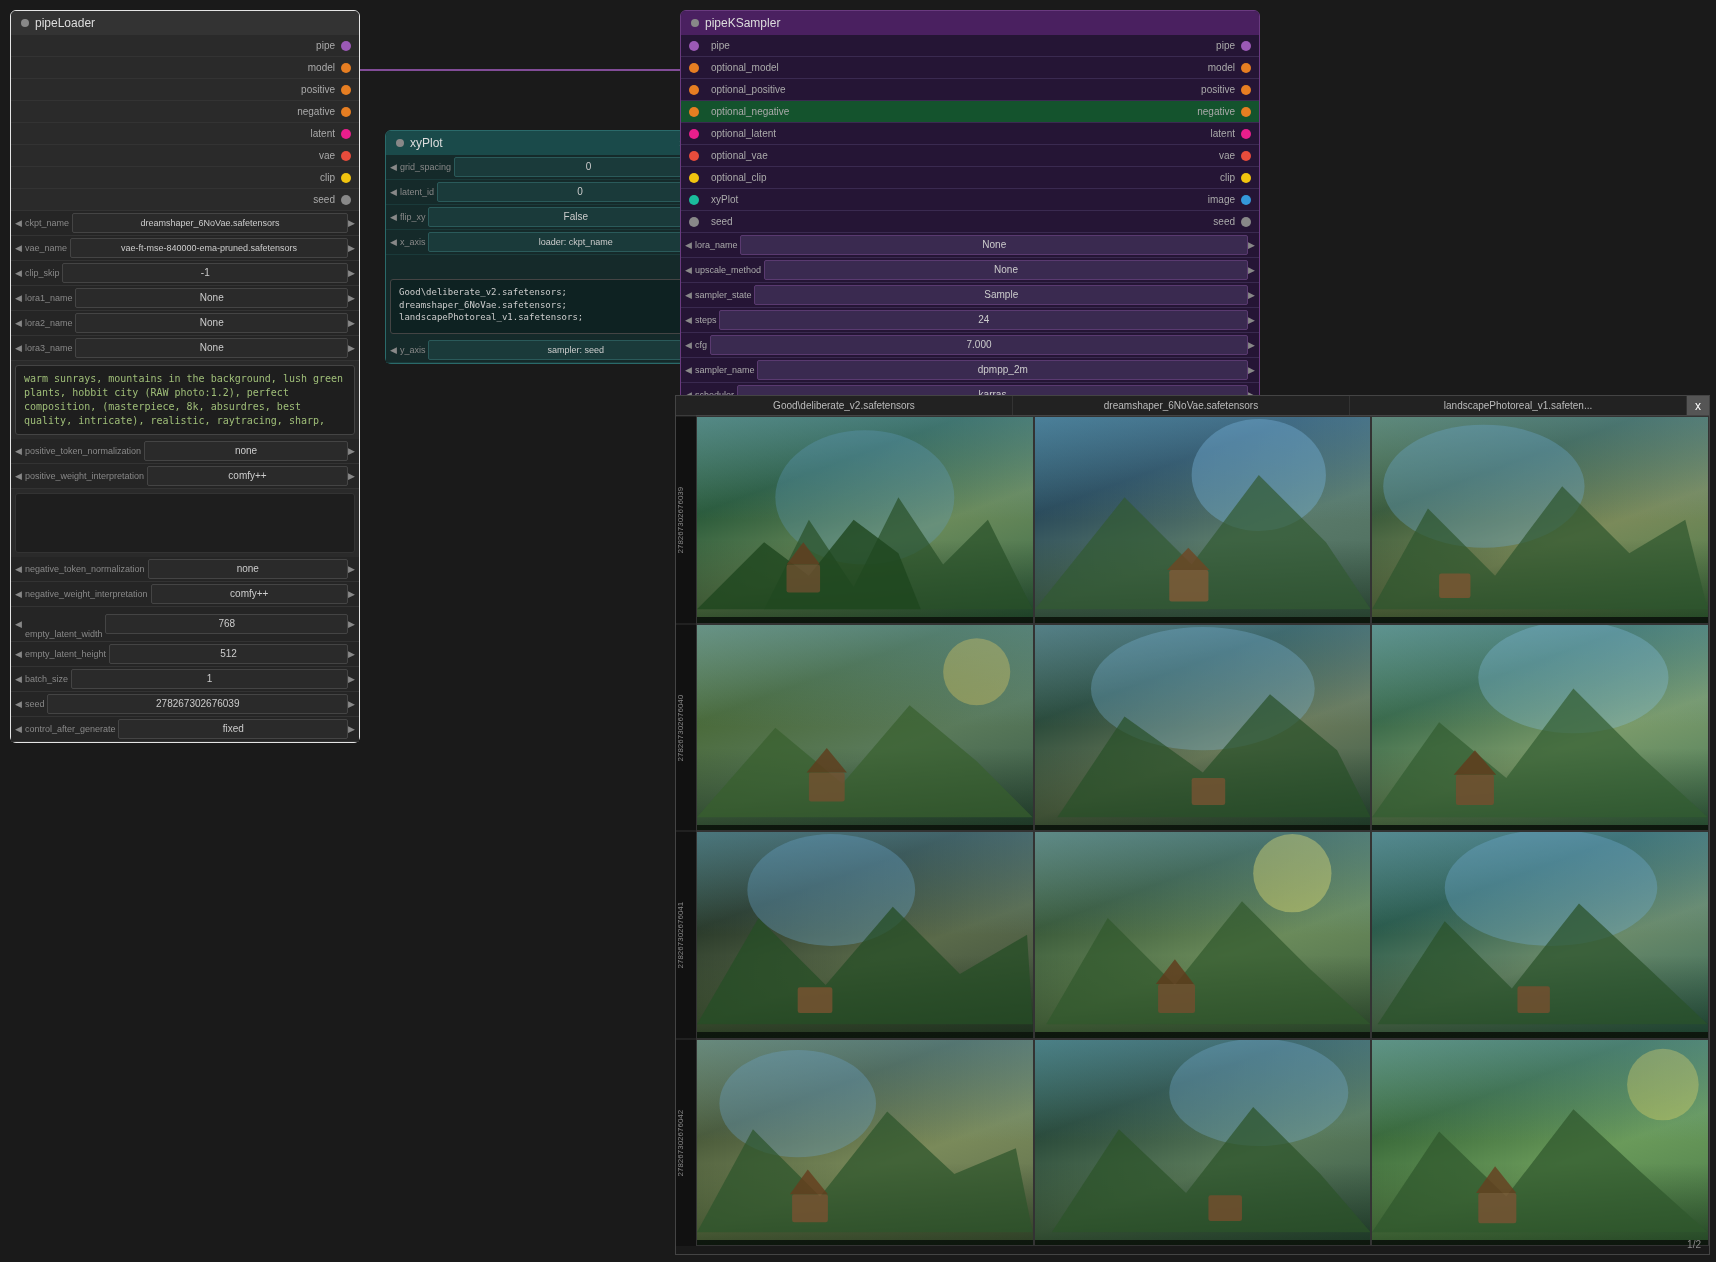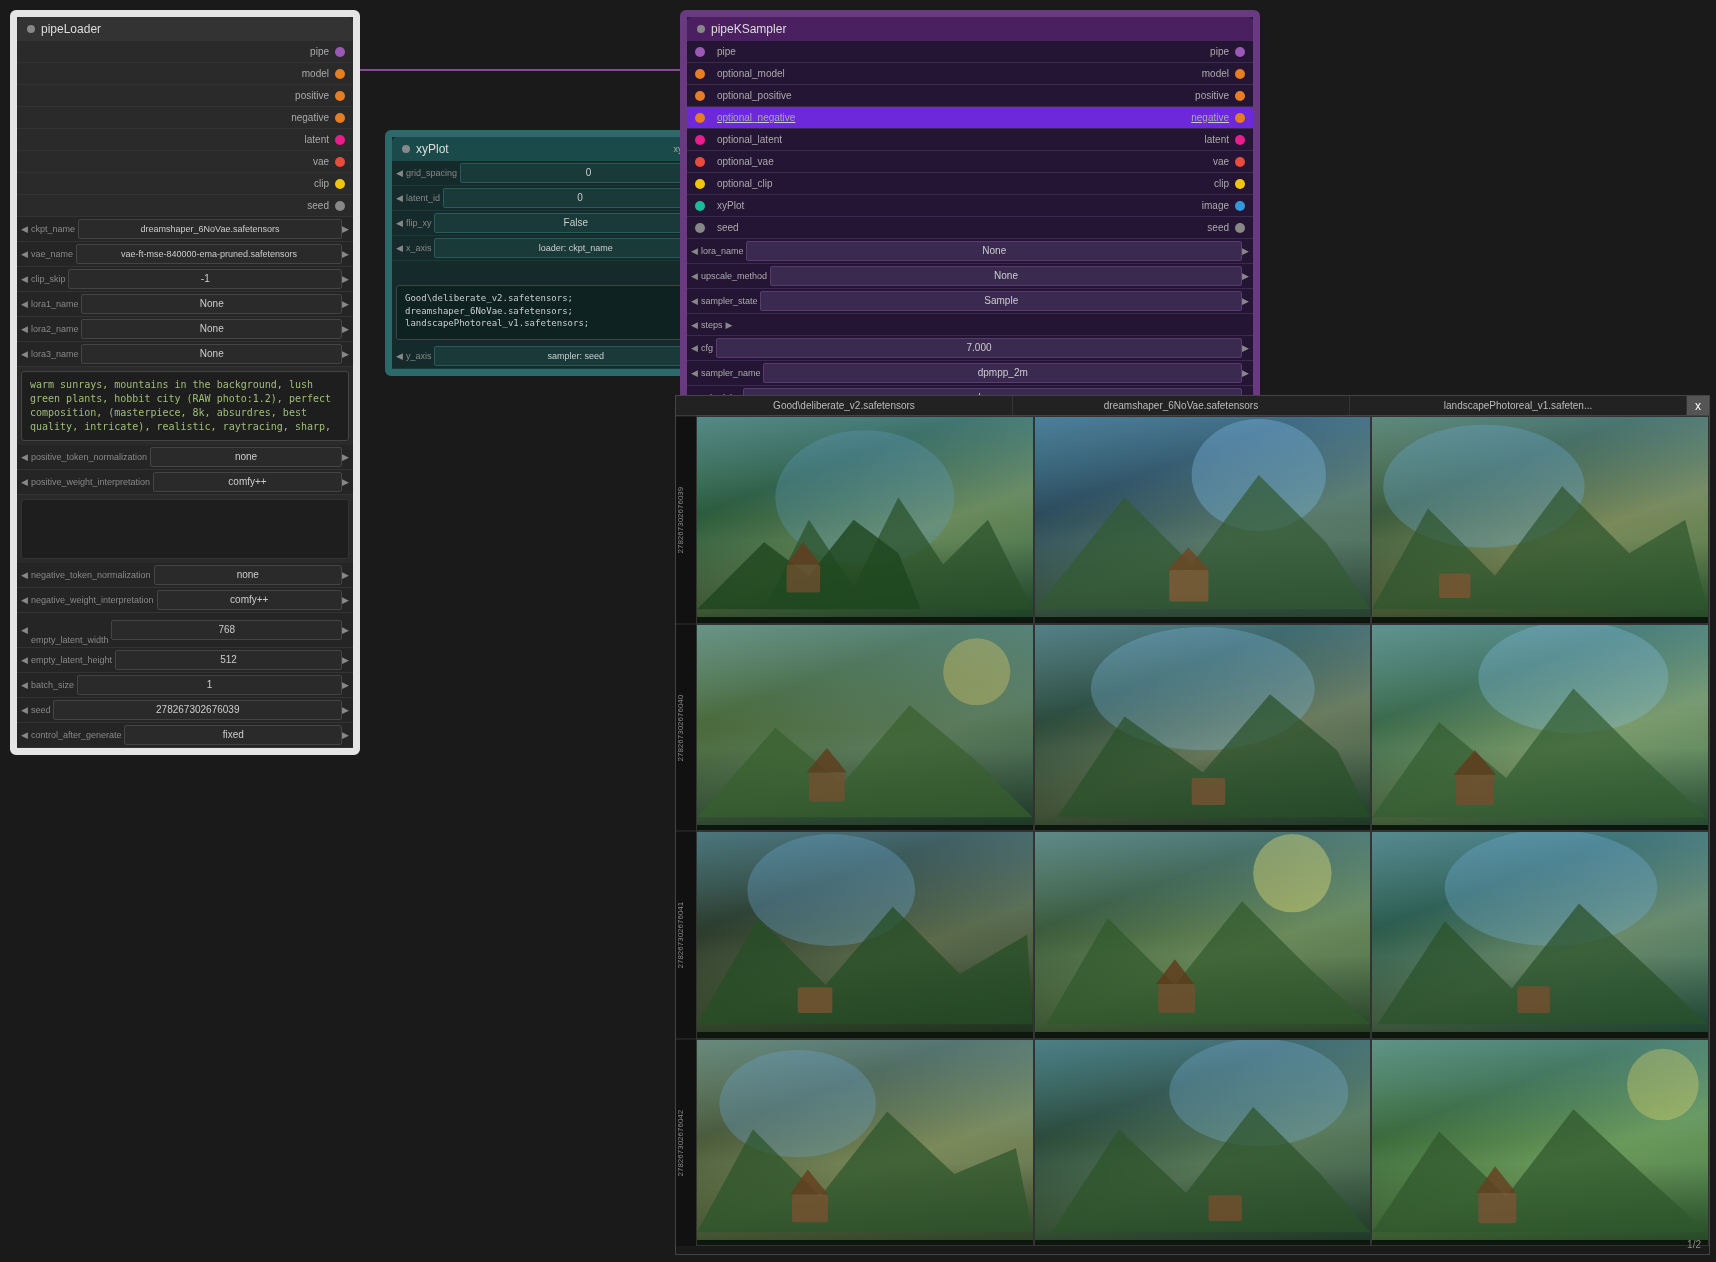--- a/index.html
+++ b/index.html
@@ -11,21 +11,21 @@
       overflow: hidden;
       width: 1716px;
       height: 1262px;
       position: relative;
     }
 
     
     .node {
       position: absolute;
       background: #2a2a2a;
-      border: 7px solid #e5e5e5;
+      border: 1px solid #e5e5e5;
       border-radius: 6px;
       min-width: 350px;
     }
     .node-header {
       background: #333;
       padding: 5px 10px;
       border-radius: 5px 5px 0 0;
       display: flex;
       align-items: center;
       gap: 6px;
@@ -478,21 +478,21 @@
     <span class="node-row-label">model</span>
     <div class="connector-dot c-orange connector-right"></div>
   </div>
   <div class="node-row" style="background:#251535;">
     <div class="connector-dot c-orange connector-left"></div>
     <span class="node-row-label-left" style="padding-left:6px;">optional_positive</span>
     <div style="flex:1;"></div>
     <span class="node-row-label">positive</span>
     <div class="connector-dot c-orange connector-right"></div>
   </div>
-  <div class="node-row" style="background:#6d28d9;text-decoration:underline;">
+  <div class="node-row" style="background:#14532d;">
     <div class="connector-dot c-orange connector-left"></div>
     <span class="node-row-label-left" style="padding-left:6px;">optional_negative</span>
     <div style="flex:1;"></div>
     <span class="node-row-label">negative</span>
     <div class="connector-dot c-orange connector-right"></div>
   </div>
   <div class="node-row" style="background:#251535;">
     <div class="connector-dot c-pink connector-left"></div>
     <span class="node-row-label-left" style="padding-left:6px;">optional_latent</span>
     <div style="flex:1;"></div>
@@ -542,20 +542,21 @@
   </div>
   <div class="widget-row" style="background:#251535;border-color:#3a2a50;">
     <span class="tri-left">◀</span>
     <span style="font-size:9px;color:#aaa;padding:0 3px;">sampler_state</span>
     <span class="widget-label">Sample</span>
     <span class="tri-right">▶</span>
   </div>
   <div class="widget-row" style="background:#251535;border-color:#3a2a50;">
     <span class="tri-left">◀</span>
     <span style="font-size:9px;color:#aaa;padding:0 3px;">steps</span>
+    <span class="widget-label">24</span>
     <span class="tri-right">▶</span>
   </div>
   <div class="widget-row" style="background:#251535;border-color:#3a2a50;">
     <span class="tri-left">◀</span>
     <span style="font-size:9px;color:#aaa;padding:0 3px;">cfg</span>
     <span class="widget-label">7.000</span>
     <span class="tri-right">▶</span>
   </div>
   <div class="widget-row" style="background:#251535;border-color:#3a2a50;">
     <span class="tri-left">◀</span>

